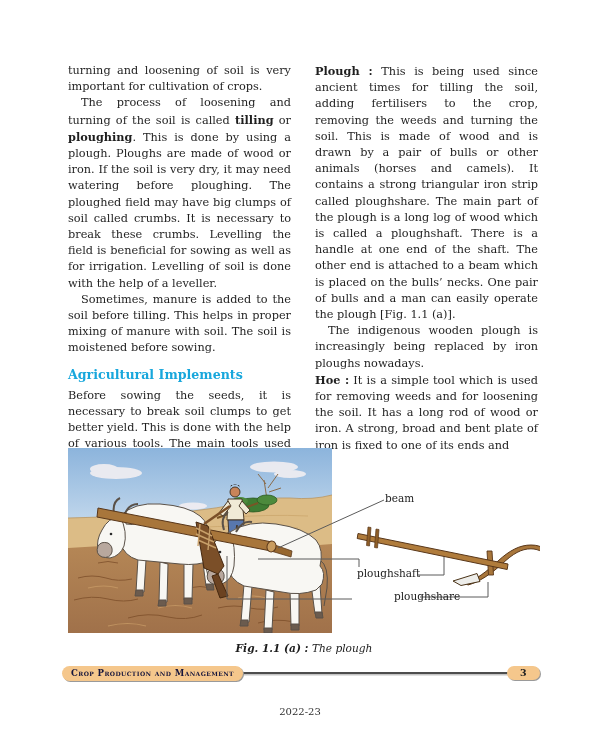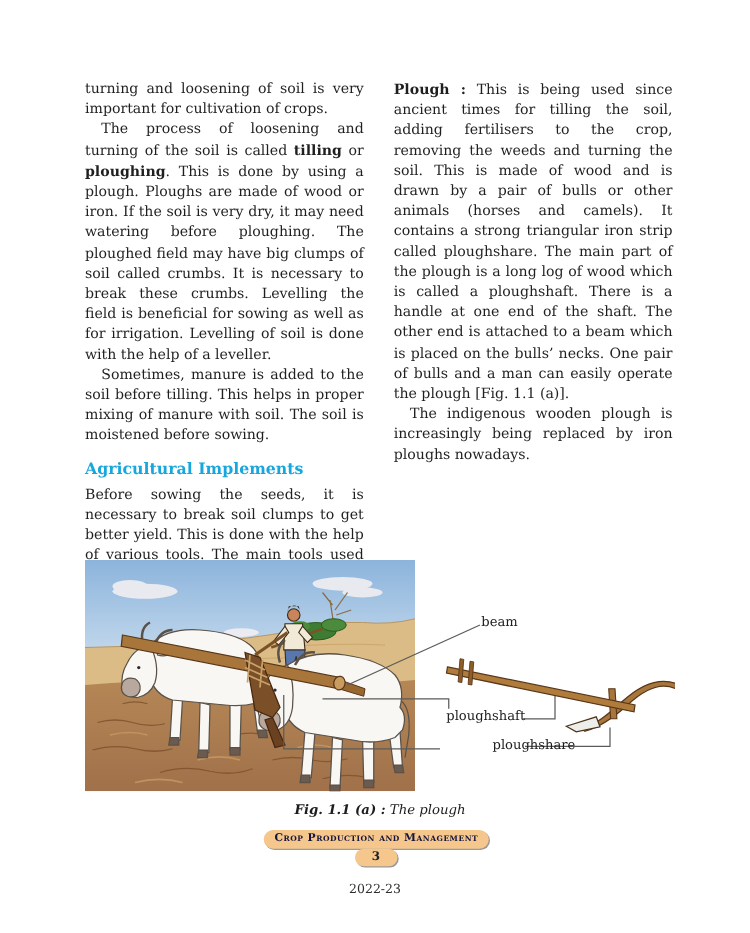--- a/index.html
+++ b/index.html
@@ -36,21 +36,21 @@
   .lbl-shaft { left:289px; top:119px; }
   .lbl-share { left:287px; top:142px;margin-left:39px; }
   .caption {
     position:absolute; left:68px; top:642px; width:472px;
     text-align:center; font-size:10.6px; font-style:italic; color:#1c1c1c;
   }
   .caption .cap-b { font-weight:bold; }
   
   .footer {
     position:absolute; left:62px; top:664px; width:478px; height:18px;
-    display:flex; align-items:center;flex-direction:column;
+    display:flex; align-items:center;
   }
   .pill {
     background:var(--pill,#f5c78c);
     border-radius:8px; padding:2px 9px 3px 9px;
     font-size:8.6px; font-weight:bold; font-variant:small-caps;
     color:#14143c; letter-spacing:0.4px; white-space:nowrap;
     box-shadow:1px 1px 0 #9a9a9a; position:relative; z-index:2;
   }
   .pill-page {
     padding:1px 13px 2px 13px; font-size:9.5px; font-variant:normal;
@@ -73,20 +73,21 @@
   <div class="col" id="col-left">
       <p><span>turning and loosening of soil is very important for cultivation of crops.</span></p>
       <p class="indent"><span>The process of loosening and turning of the soil is called </span><span class="b">tilling</span><span> or </span><span class="b">ploughing</span><span>. This is done by using a plough. Ploughs are made of wood or iron. If the soil is very dry, it may need watering before ploughing. The ploughed field may have big clumps of soil called crumbs. It is necessary to break these crumbs. Levelling the field is beneficial for sowing as well as for irrigation. Levelling of soil is done with the help of a leveller.</span></p>
       <p class="indent"><span>Sometimes, manure is added to the soil before tilling. This helps in proper mixing of manure with soil. The soil is moistened before sowing.</span></p>
       <h3><span>Agricultural Implements</span></h3>
       <p><span>Before sowing the seeds, it is necessary to break soil clumps to get better yield. This is done with the help of various tools. The main tools used for this purpose are the plough, hoe and cultivator.</span></p>
     </div>
   <div class="col" id="col-right">
       <p><span class="b">Plough :</span><span> This is being used since ancient times for tilling the soil, adding fertilisers to the crop, removing the weeds and turning the soil. This is made of wood and is drawn by a pair of bulls or other animals (horses and camels). It contains a strong triangular iron strip called ploughshare. The main part of the plough is a long log of wood which is called a ploughshaft. There is a handle at one end of the shaft. The other end is attached to a beam which is placed on the bulls’ necks. One pair of bulls and a man can easily operate the plough [Fig. 1.1 (a)].</span></p>
       <p class="indent"><span>The indigenous wooden plough is increasingly being replaced by iron ploughs nowadays.</span></p>
+      <p><span class="b">Hoe :</span><span> It is a simple tool which is used for removing weeds and for loosening the soil. It has a long rod of wood or iron. A strong, broad and bent plate of iron is fixed to one of its ends and</span></p>
     </div>
 </div>
 
 <div class="figure-wrap">
 
   <svg class="scene-svg" width="264" height="185" viewBox="0 0 264 185">
     <defs>
       <linearGradient id="skyg" x1="0" x2="0" y1="0" y2="1">
         <stop offset="0%" stop-color="#8cb4dc"></stop>
           <stop offset="100%" stop-color="#dce9f4"></stop>

